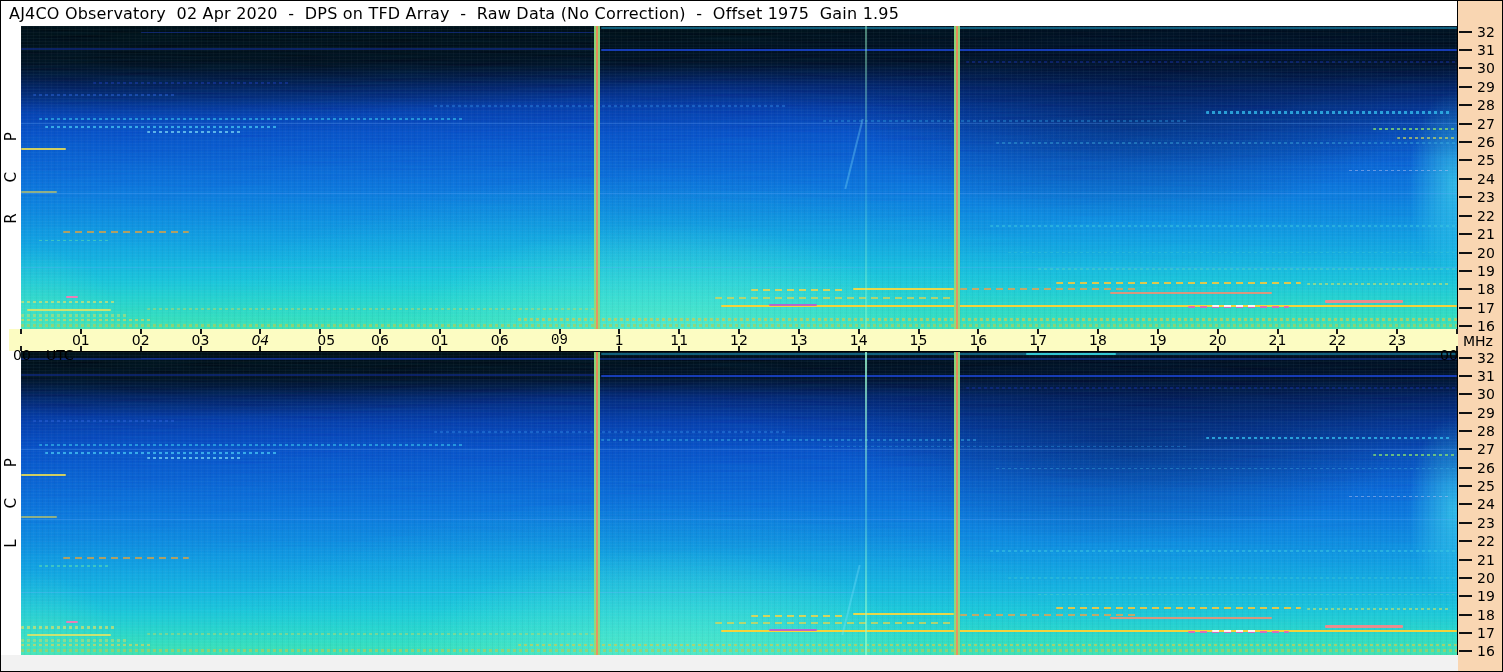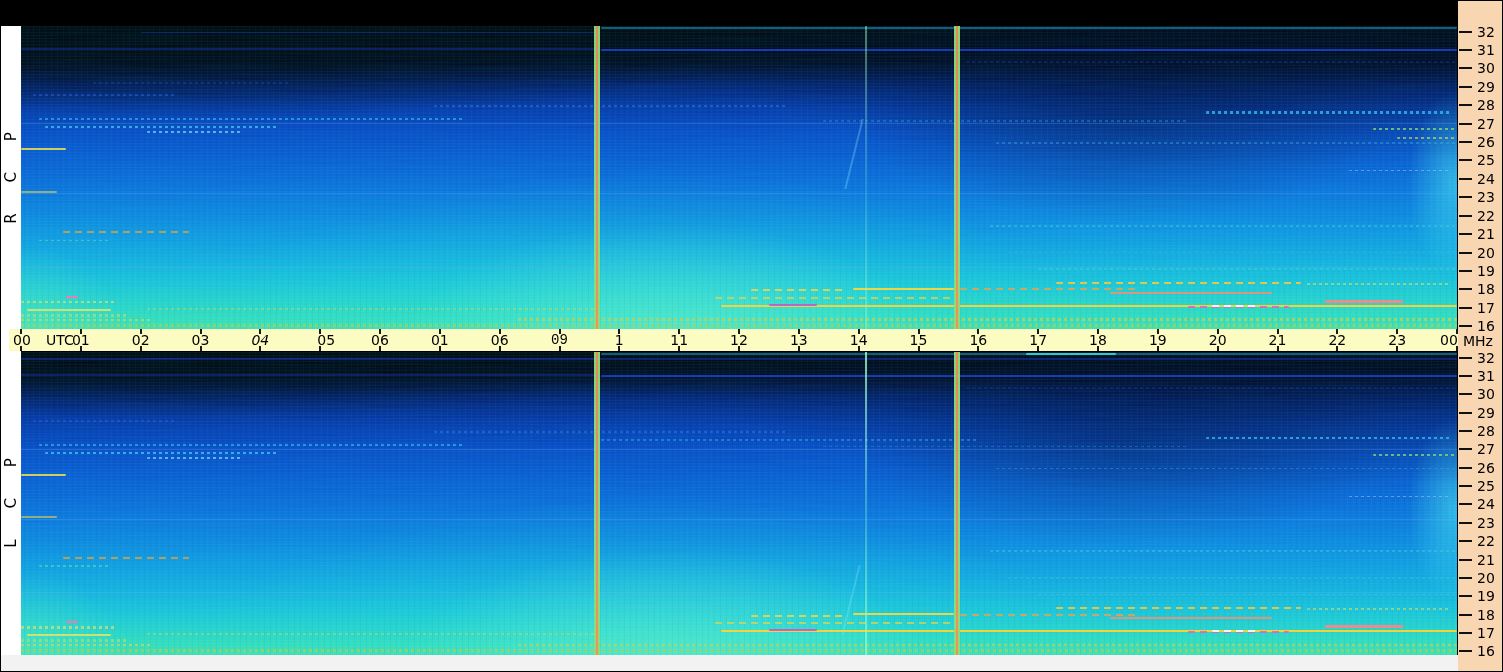--- a/index.html
+++ b/index.html
@@ -77,21 +77,21 @@
   .spike{ position:absolute; top:0; width:2px; z-index:5;
         background:linear-gradient(180deg, rgba(158,255,214,0.95), rgba(120,240,220,0.40) 55%, rgba(150,255,200,0.80)); }
   .streak{ position:absolute; width:2px; height:72px; background:rgba(130,230,255,0.32);
         transform:rotate(14deg); z-index:4; }
   .time-axis{
     position:absolute; left:9px; top:329px; width:1449px; height:22px;
     background:#FCFCC2; z-index:4; font-size:14px; color:#000;
   }
   .hour-label{ position:absolute; top:0; height:22px; line-height:22px; width:30px;
     text-align:center; }
-  .axis-static{ position:absolute; top:0; height:32px; line-height:22px; }
+  .axis-static{ position:absolute; top:15px; height:32px; line-height:22px; }
   .htick{ position:absolute; width:2px; height:5px; background:#1a1a1a; }
   .ftick-dash{ position:absolute; left:1px; width:13px; height:2px; background:#111; }
   .ftick-label{ position:absolute; left:19px; width:24px; height:20px; line-height:20px;
     font-size:14px; color:#000; }
   .mhz-label{ position:absolute; left:5px; top:330px; height:20px; line-height:20px;
     font-size:14px; color:#000; }
 </style>
 </head>
 <body>
 
@@ -99,20 +99,23 @@
 
   <svg width="0" height="0" style="position:absolute" aria-hidden="true">
     <defs>
       <filter id="noiseF" x="0%" y="0%" width="100%" height="100%">
         <feTurbulence type="fractalNoise" baseFrequency="0.012 0.42" numOctaves="3" seed="11" stitchTiles="stitch"></feTurbulence>
         <feColorMatrix type="matrix" values="0 0 0 0 0   0 0.55 0 0 0   0 0.9 0.4 0 0   0 0 0 0 0.55"></feColorMatrix>
       </filter>
     </defs>
   </svg>
 
+  <div class="titlebar">
+    <span class="title-text">AJ4CO Observatory  02 Apr 2020  -  DPS on TFD Array  -  Raw Data (No Correction)  -  Offset 1975  Gain 1.95</span>
+  </div>
 
   <div class="left-margin"></div>
   <div class="bottom-margin"></div>
 
   <div class="pol-label" id="polR" style="top:168px">R C P</div>
   <div class="pol-label" id="polL" style="top:493px">L C P</div>
 
   <div class="panel" id="panelR" style="top:26px;height:304px">
     <div class="plotbg bg-rcp"></div>
     <svg class="noise">

